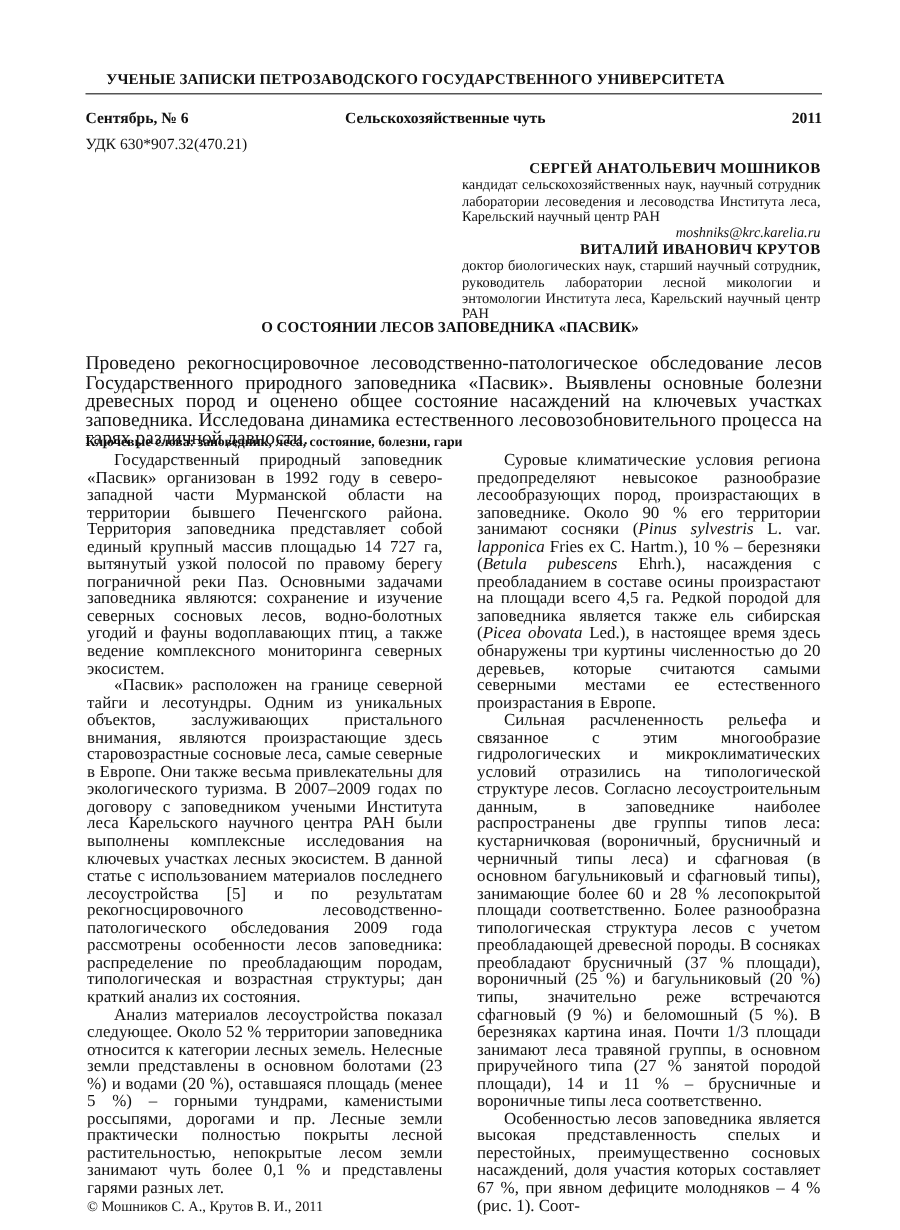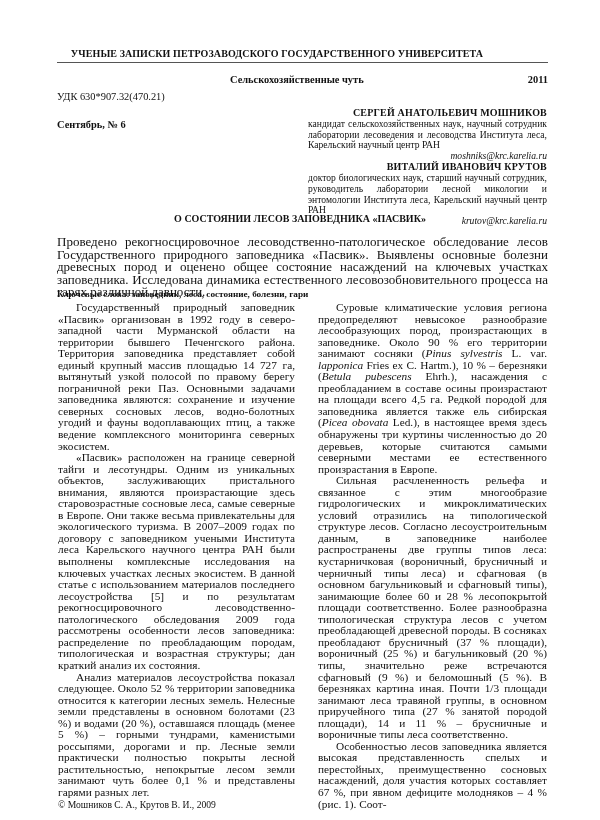--- a/index.html
+++ b/index.html
@@ -2,21 +2,21 @@
 <html><head>
 <meta charset="utf-8">
 <style>
   html, body { margin: 0; padding: 0; background: #ffffff; }
   body { width: 600px; height: 820px; position: relative; overflow: hidden;
          font-family: "Liberation Serif", "DejaVu Serif", serif; color: #111; }
   .journal-title { position: absolute; top: 48px; left: 0; width: 554px; text-align: center;
          font-weight: bold; font-size: 10px; letter-spacing: 0.1px; }
   .rule { position: absolute; top: 62px; left: 57px; width: 491px; height: 0; border-top: 1px solid #555; }
   .issue-row { position: absolute; top: 74px; left: 57px; width: 491px; font-weight: bold; font-size: 10.4px; }
-  .issue-row .left { position: absolute; left: 0; margin-top: 45px; }
+  .issue-row .left { position: absolute; left: 0; }
   .issue-row .mid { position: absolute; left: 173px; }
   .issue-row .right { position: absolute; right: 0; }
   .udk { position: absolute; top: 91px; left: 57px; font-size: 10.4px; }
   .authors { position: absolute; top: 107px; left: 308px; width: 239px; font-size: 9.6px; line-height: 10.6px; }
   .author-name { text-align: right; font-weight: bold; font-size: 10px; line-height: 12px; letter-spacing: 0.2px; }
   .author-info { text-align: justify; text-align-last: left; }
   .author-email { font-style: italic; text-align: right; }
   .article-title { position: absolute; top: 213px; left: 0; width: 600px; text-align: center;
          font-weight: bold; font-size: 10px; }
   .abstract { position: absolute; top: 236px; left: 57px; width: 491px; font-size: 13px; line-height: 12.6px;
@@ -41,31 +41,30 @@
   <span class="right">2011</span>
 </div>
 <div class="udk">УДК 630*907.32(470.21)</div>
 
 <div class="authors">
   <div class="author-name">СЕРГЕЙ АНАТОЛЬЕВИЧ МОШНИКОВ</div>
   <div class="author-info">кандидат сельскохозяйственных наук, научный сотрудник лаборатории лесоведения и лесоводства Института леса, Карельский научный центр РАН</div>
   <div class="author-email">moshniks@krc.karelia.ru</div>
   <div class="author-name">ВИТАЛИЙ ИВАНОВИЧ КРУТОВ</div>
   <div class="author-info">доктор биологических наук, старший научный сотрудник, руководитель лаборатории лесной микологии и энтомологии Института леса, Карельский научный центр РАН</div>
-  <div class="author-email">krutov@krc.karelia.ru</div>
 </div>
 
 <div class="article-title">О СОСТОЯНИИ ЛЕСОВ ЗАПОВЕДНИКА «ПАСВИК»</div>
 <div class="abstract">Проведено рекогносцировочное лесоводственно-патологическое обследование лесов Государственного природного заповедника «Пасвик». Выявлены основные болезни древесных пород и оценено общее состояние насаждений на ключевых участках заповедника. Исследована динамика естественного лесовозобновительного процесса на гарях различной давности.</div>
 <div class="keywords">Ключевые слова: заповедник, леса, состояние, болезни, гари</div>
 
 <div class="col col-left">
   <p>Государственный природный заповедник «Пасвик» организован в 1992 году в северо-западной части Мурманской области на территории бывшего Печенгского района. Территория заповедника представляет собой единый крупный массив площадью 14 727 га, вытянутый узкой полосой по правому берегу пограничной реки Паз. Основными задачами заповедника являются: сохранение и изучение северных сосновых лесов, водно-болотных угодий и фауны водоплавающих птиц, а также ведение комплексного мониторинга северных экосистем.</p>
   <p>«Пасвик» расположен на границе северной тайги и лесотундры. Одним из уникальных объектов, заслуживающих пристального внимания, являются произрастающие здесь старовозрастные сосновые леса, самые северные в Европе. Они также весьма привлекательны для экологического туризма. В 2007–2009 годах по договору с заповедником учеными Института леса Карельского научного центра РАН были выполнены комплексные исследования на ключевых участках лесных экосистем. В данной статье с использованием материалов последнего лесоустройства [5] и по результатам рекогносцировочного лесоводственно-патологического обследования 2009 года рассмотрены особенности лесов заповедника: распределение по преобладающим породам, типологическая и возрастная структуры; дан краткий анализ их состояния.</p>
   <p>Анализ материалов лесоустройства показал следующее. Около 52 % территории заповедника относится к категории лесных земель. Нелесные земли представлены в основном болотами (23 %) и водами (20 %), оставшаяся площадь (менее 5 %) – горными тундрами, каменистыми россыпями, дорогами и пр. Лесные земли практически полностью покрыты лесной растительностью, непокрытые лесом земли занимают чуть более 0,1 % и представлены гарями разных лет.</p>
-  <p class="copyright">© Мошников С. А., Крутов В. И., 2009</p>
+  <p class="copyright">© Мошников С. А., Крутов В. И., 2011</p>
 </div>
 
 <div class="col col-right">
   <p><span>Суровые климатические условия региона предопределяют невысокое разнообразие лесообразующих пород, произрастающих в заповеднике. Около 90 % его территории занимают сосняки (</span><i>Pinus sylvestris</i><span> L. var. </span><i>lapponica</i><span> Fries ex C. Hartm.), 10 % – березняки (</span><i>Betula pubescens</i><span> Ehrh.), насаждения с преобладанием в составе осины произрастают на площади всего 4,5 га. Редкой породой для заповедника является также ель сибирская (</span><i>Picea obovata</i><span> Led.), в настоящее время здесь обнаружены три куртины численностью до 20 деревьев, которые считаются самыми северными местами ее естественного произрастания в Европе.</span></p>
   <p>Сильная расчлененность рельефа и связанное с этим многообразие гидрологических и микроклиматических условий отразились на типологической структуре лесов. Согласно лесоустроительным данным, в заповеднике наиболее распространены две группы типов леса: кустарничковая (вороничный, брусничный и черничный типы леса) и сфагновая (в основном багульниковый и сфагновый типы), занимающие более 60 и 28 % лесопокрытой площади соответственно. Более разнообразна типологическая структура лесов с учетом преобладающей древесной породы. В сосняках преобладают брусничный (37 % площади), вороничный (25 %) и багульниковый (20 %) типы, значительно реже встречаются сфагновый (9 %) и беломошный (5 %). В березняках картина иная. Почти 1/3 площади занимают леса травяной группы, в основном приручейного типа (27 % занятой породой площади), 14 и 11 % – брусничные и вороничные типы леса соответственно.</p>
   <p>Особенностью лесов заповедника является высокая представленность спелых и перестойных, преимущественно сосновых насаждений, доля участия которых составляет 67 %, при явном дефиците молодняков – 4 % (рис. 1). Соот-</p>
 </div>
 
 </body></html>

